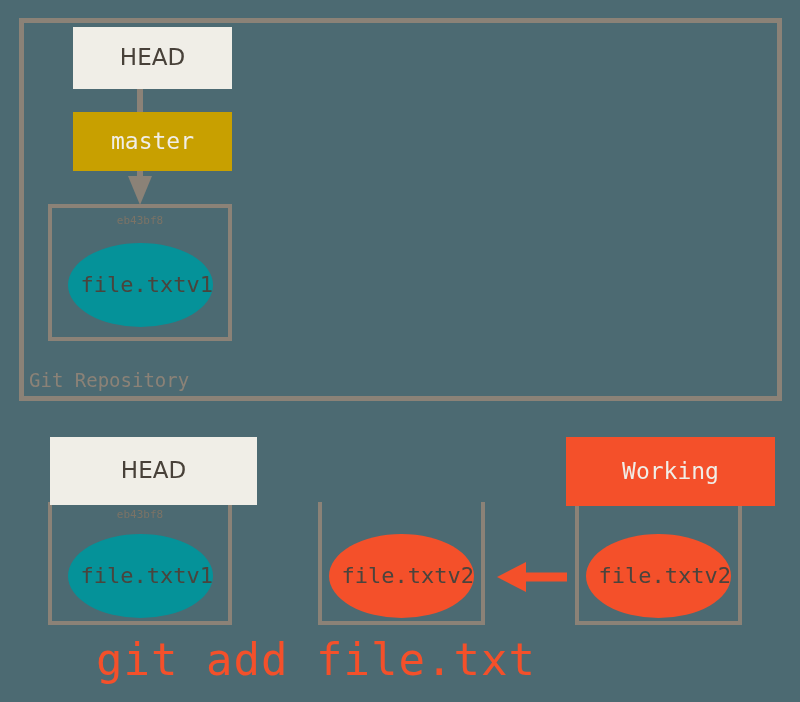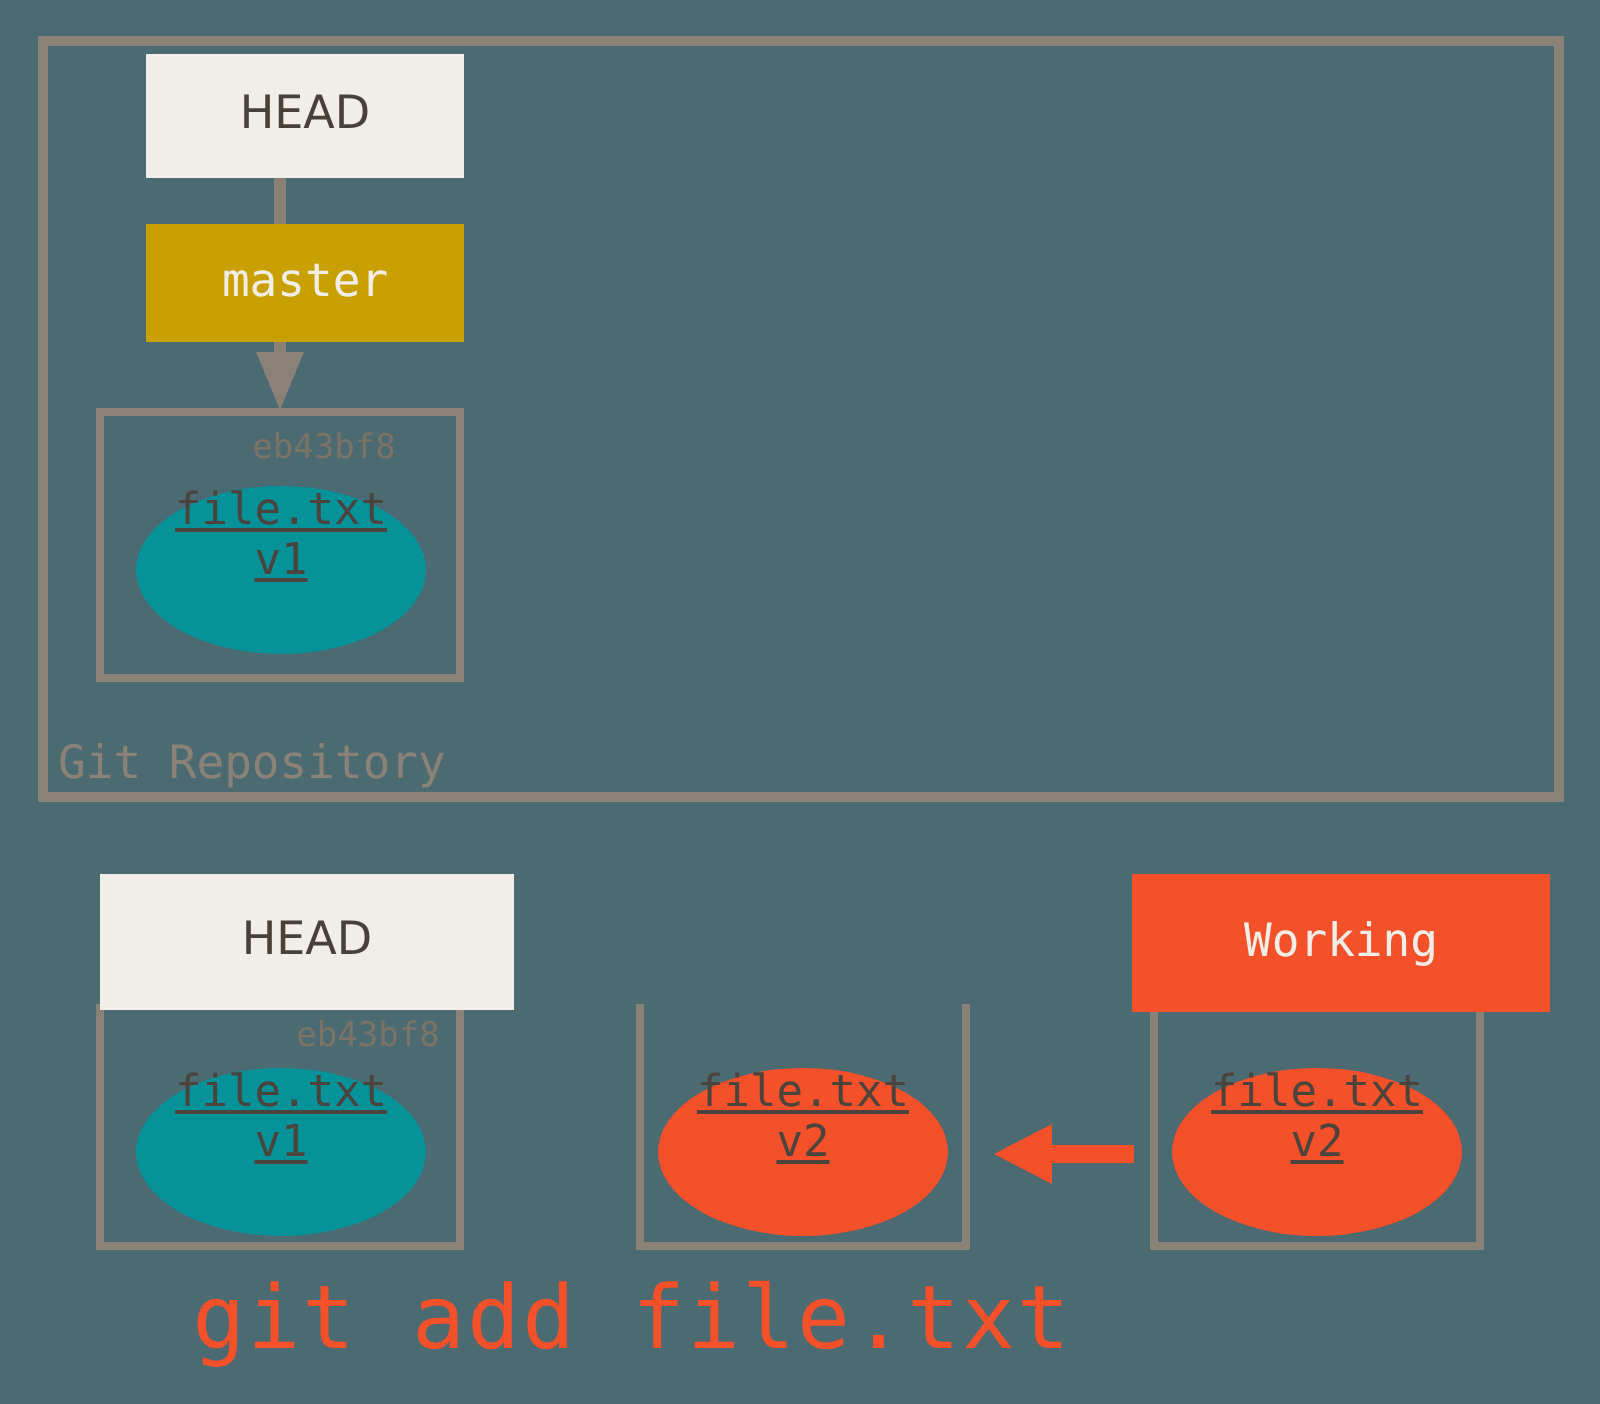--- a/index.html
+++ b/index.html
@@ -24,21 +24,21 @@
 
   
   .repo-frame {
     left: 19px; top: 18px;
     width: 763px; height: 383px;
     border: 5px solid #8b8277;
     background: transparent;
   }
   .repo-label {
     left: 29px; top: 369px;
-    font-size: 23px;
+    font-size: 19px;
     color: #8b8277;
     letter-spacing: 0px;
     white-space: nowrap;
   }
 
   
   .box {
     display: flex;
     align-items: center;
     justify-content: center;
@@ -75,39 +75,37 @@
   }
   .container-open {
     border: 4px solid #8b8277;
     border-top: none;
     background: transparent;
   }
 
   
   .blob {
     display: flex;
-    flex-direction: column;
+    flex-direction: row;
     align-items: center;
-    justify-content: flex-start;
+    justify-content: flex-end;
     border-radius: 50% / 50%;
     text-align: center;
     line-height: 1.14;
     font-size: 22px;
     color: #4a443d;
-    text-decoration: underline;
   }
   .blob-teal { background: #059299; }
   .blob-orange { background: #f4502a; }
 
   .sha {
     color: #7b7366;
-    font-size: 17px;
+    font-size: 11px;
     text-align: center;
     white-space: nowrap;
-    margin-left: 44px;
   }
 
   
   .vline { background: #8b8277; }
 
   .caption {
     left: 0; top: 634px;
     width: 632px;
     text-align: center;
     color: #f4502a;

